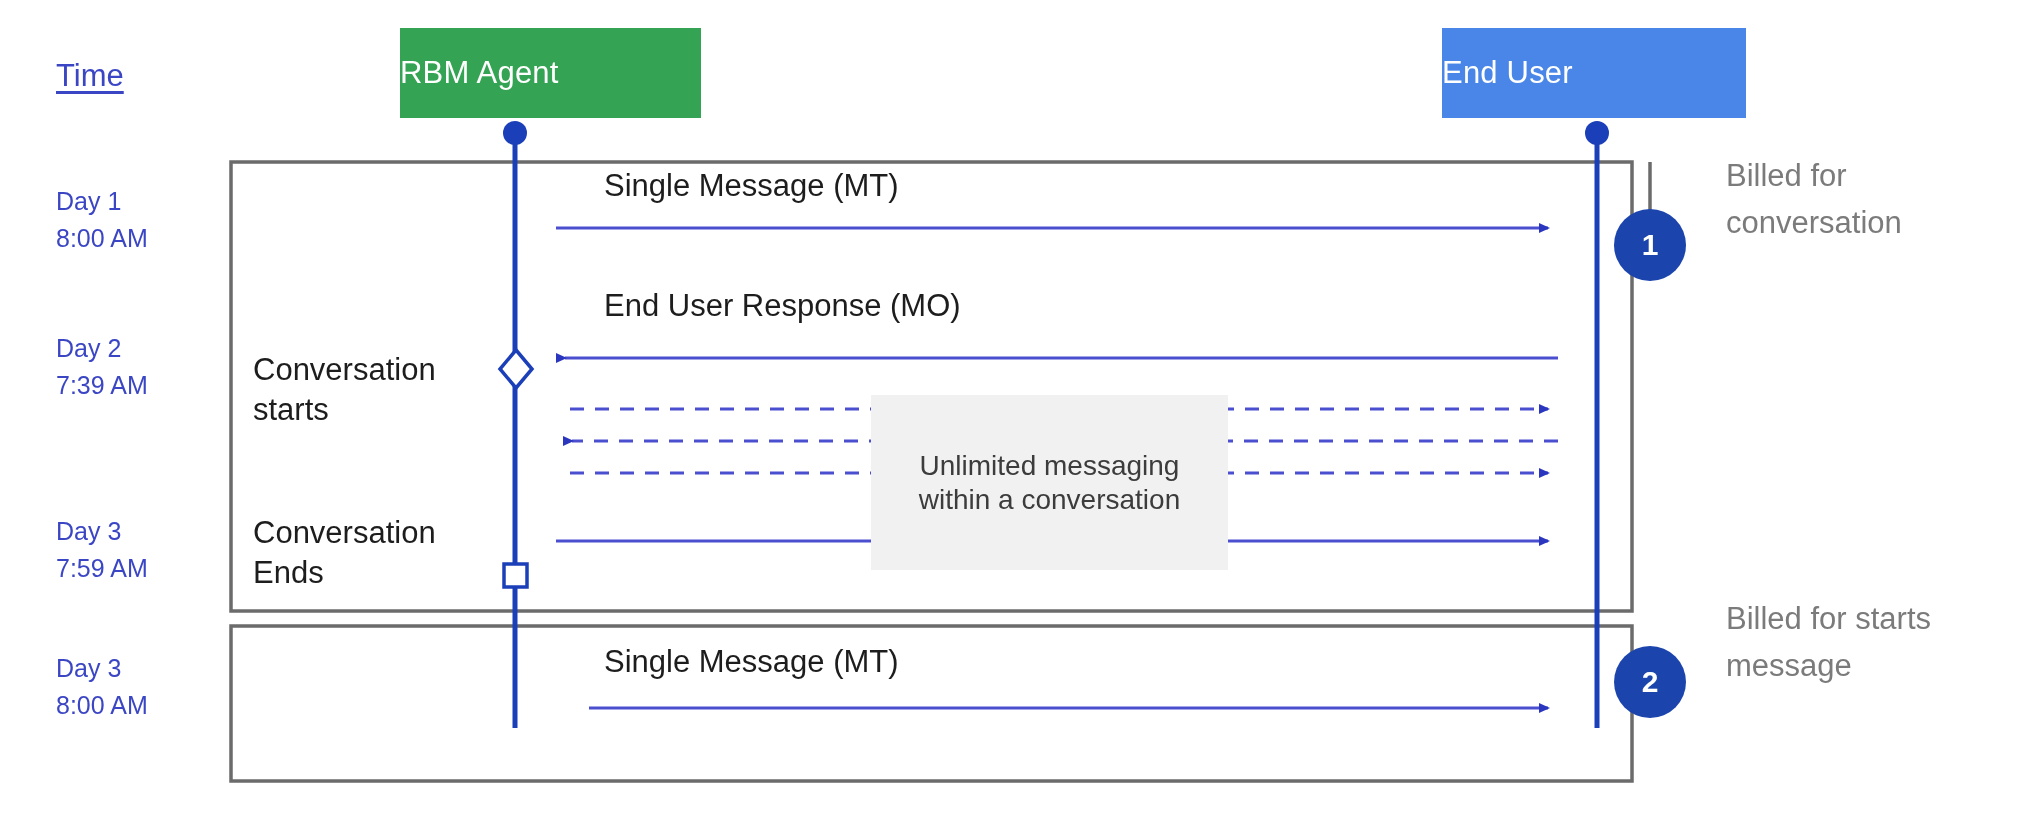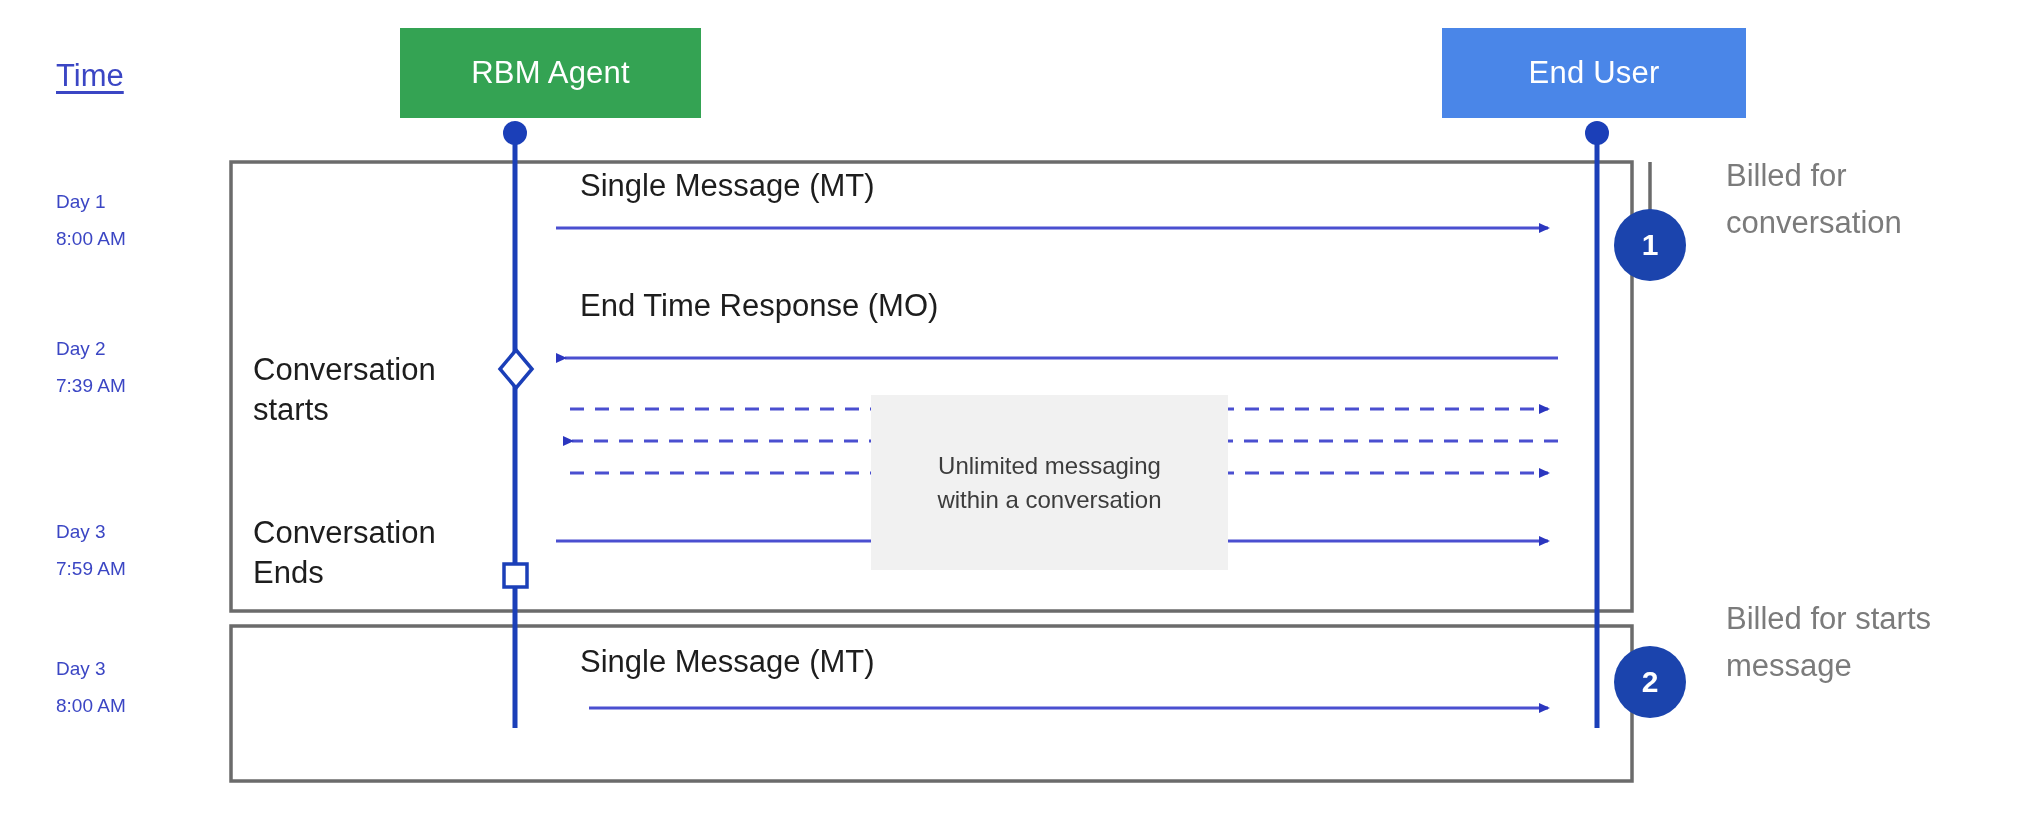--- a/index.html
+++ b/index.html
@@ -20,21 +20,20 @@
     width: 2023px;
     height: 833px;
   }
   .abs { position: absolute; }
 
   
   .actor-box {
     position: absolute;
     display: flex;
     align-items: center;
-    justify-content: center;
     color: #ffffff;
     font-size: 31px;
     letter-spacing: 0.2px;
   }
   #actor-agent {
     left: 400px; top: 28px; width: 301px; height: 90px;
     background: #34a353;
   }
   #actor-user {
     left: 1442px; top: 28px; width: 304px; height: 90px;
@@ -45,53 +44,54 @@
   #time-label {
     left: 56px; top: 58px;
     font-size: 31px;
     color: #3b46c4;
     text-decoration: underline;
     text-underline-offset: 5px;
   }
   .time-entry {
     position: absolute;
     left: 56px;
-    font-size: 19px;
+    font-size: 25px;
     line-height: 37px;
     color: #3b46c4;
     white-space: pre-line;
   }
 
   
   .stage-label {
     position: absolute;
     font-size: 31px;
     line-height: 40px;
     color: #1d1d1d;
     white-space: pre-line;
   }
 
   
   .msg-caption {
     position: absolute;
     font-size: 31px;
     color: #1d1d1d;
     white-space: nowrap;
+    margin-left: 24px;
   }
 
   
   #note-box {
     left: 871px; top: 395px; width: 357px; height: 175px;
     background: #f1f1f1;
     display: flex;
     align-items: center;
     justify-content: center;
   }
   #note-text {
-    font-size: 24px;
+    font-size: 28px;
     line-height: 34px;
     color: #3c3c3c;
     text-align: center;
     white-space: pre-line;
   }
 
   
   .badge {
     position: absolute;
     width: 72px; height: 72px;
@@ -182,21 +182,21 @@
 7:59 AM</div>
   <div class="time-entry" style="top:650px;">Day 3
 8:00 AM</div>
 
   <div class="stage-label" style="left:253px; top:350px;">Conversation
 starts</div>
   <div class="stage-label" style="left:253px; top:513px;">Conversation
 Ends</div>
 
   <div class="msg-caption" style="left:580px; top:168px;">Single Message (MT)</div>
-  <div class="msg-caption" style="left:580px; top:288px;">End Time Response (MO)</div>
+  <div class="msg-caption" style="left:580px; top:288px;">End User Response (MO)</div>
   <div class="msg-caption" style="left:580px; top:644px;">Single Message (MT)</div>
 
   <div id="note-box" class="abs">
     <div id="note-text">Unlimited messaging
 within a conversation</div>
   </div>
 
   <div id="badge-1" class="badge">
     <span>1</span>
   </div>

